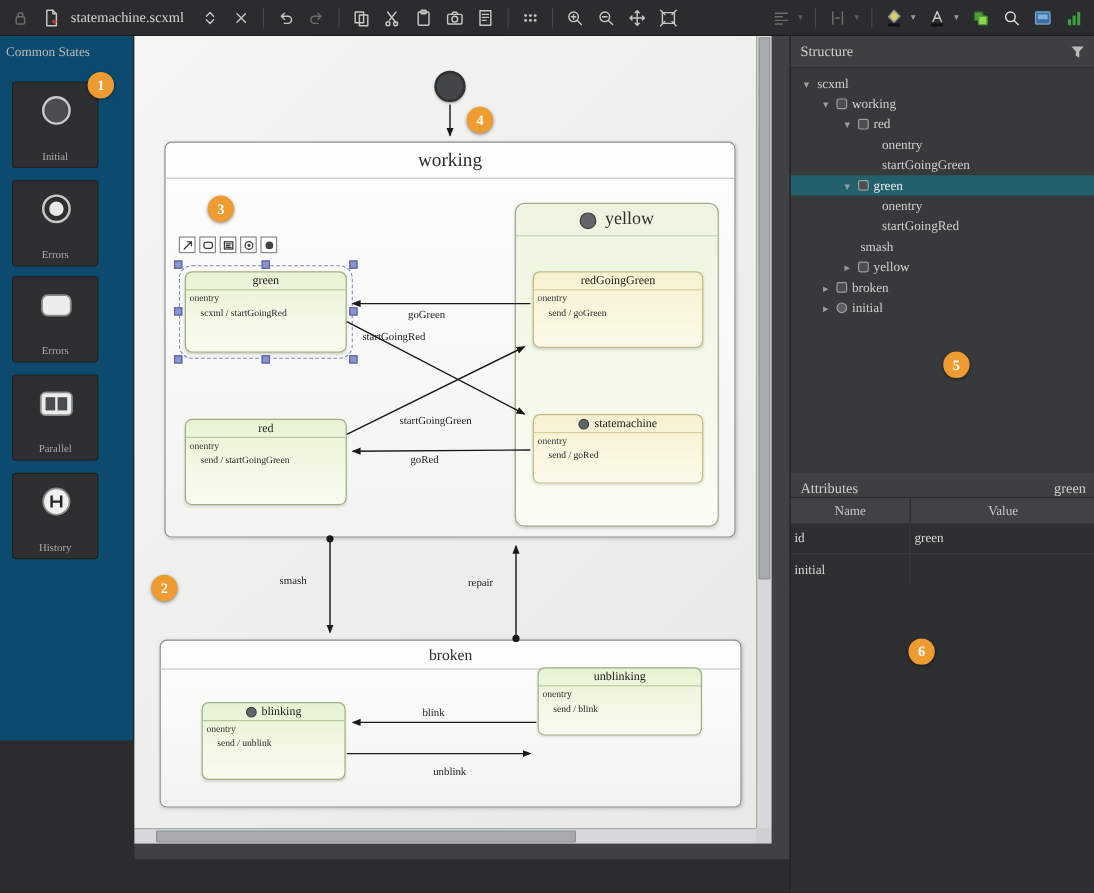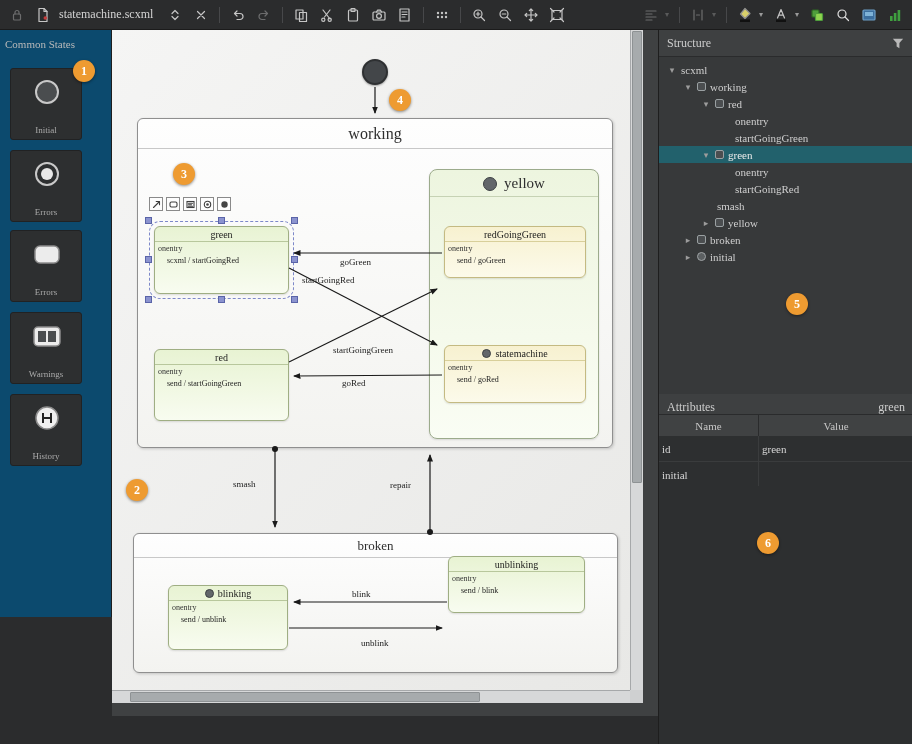--- a/index.html
+++ b/index.html
@@ -284,21 +284,21 @@
           <rect x="5" y="6" width="24" height="17" rx="5" fill="#ececec" stroke="#8c8c8c" stroke-width="1.5"></rect>
         </svg>
       <span class="tile-label">Errors</span>
     </div>
     <div class="tile" style="top:282px">
       <svg viewBox="0 0 34 34">
           <rect x="4" y="5" width="26" height="19" rx="4" fill="#ececec" stroke="#8c8c8c" stroke-width="1.5"></rect>
           <rect x="8" y="9" width="8" height="11" fill="#4a4d4f" stroke="none"></rect>
           <rect x="18" y="9" width="8" height="11" fill="#4a4d4f" stroke="none"></rect>
         </svg>
-      <span class="tile-label">Warnings</span>
+      <span class="tile-label">Parallel</span>
     </div>
     <div class="tile" style="top:364px">
       <svg viewBox="0 0 34 34">
           <circle cx="17" cy="14" r="11" fill="#efefef" stroke="#8c8c8c" stroke-width="1.5"></circle>
           <path d="M13 9v10M21 9v10M13 14h8" stroke="#222" stroke-width="2" fill="none"></path>
         </svg>
       <span class="tile-label">History</span>
     </div>
   </div>
 
@@ -359,21 +359,21 @@
           <div class="st-onentry">onentry</div>
           <div class="st-action">send / startGoingGreen</div>
         </div>
 
         <div class="compound" style="left:291px;top:50px;width:170px;height:270px">
           <div class="compound-title">
             <span class="marker"></span>
             <span>yellow</span>
           </div>
 
-          <div class="st yellowish" style="left:14px;top:56px;width:142px;height:52px">
+          <div class="st yellowish" style="left:14px;top:56px;width:142px;height:64px">
             <div class="st-title">redGoingGreen</div>
             <div class="st-onentry">onentry</div>
             <div class="st-action">send / goGreen</div>
           </div>
 
           <div class="st yellowish" style="left:14px;top:175px;width:142px;height:58px">
             <div class="st-title">
               <span class="sm"></span>
               <span>statemachine</span>
             </div>

